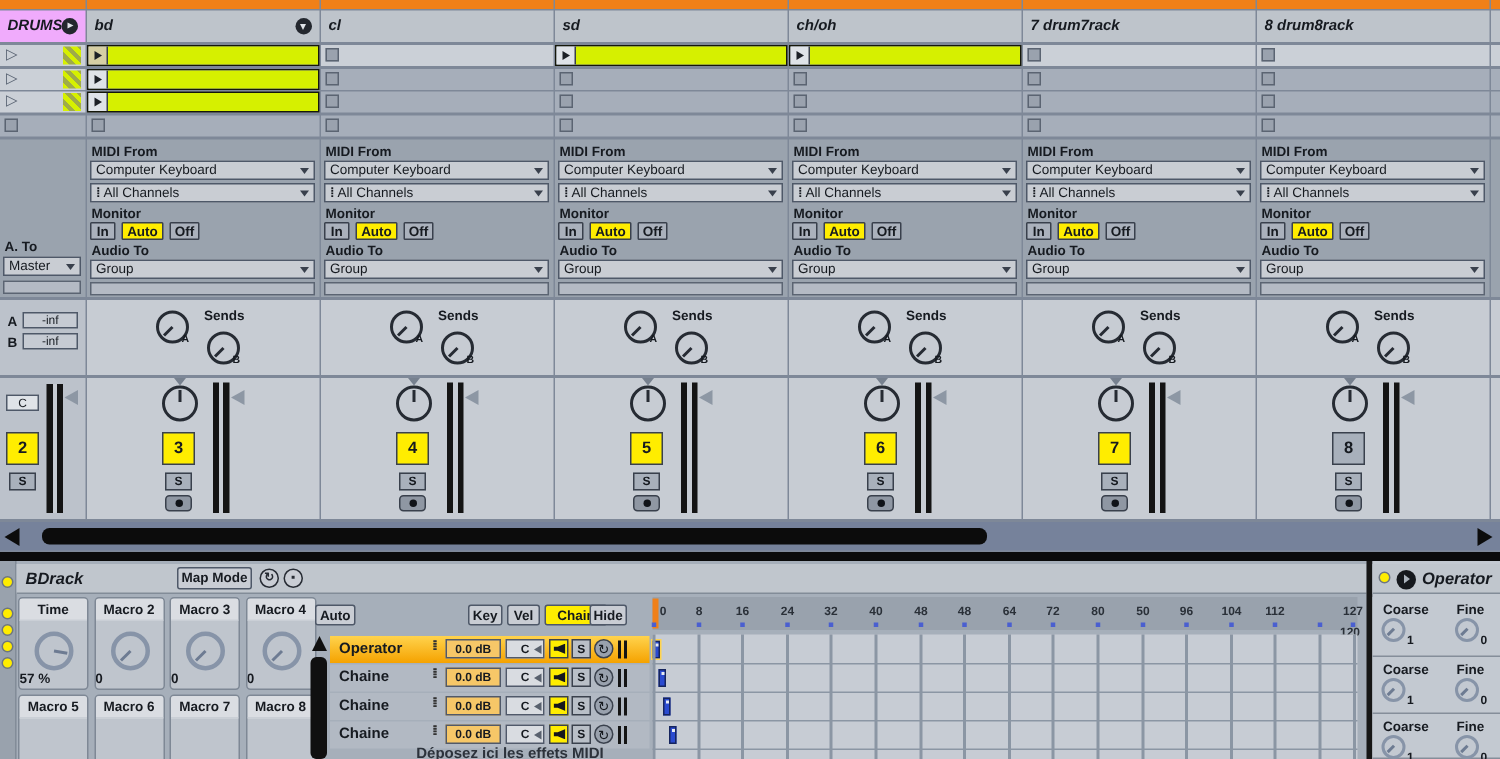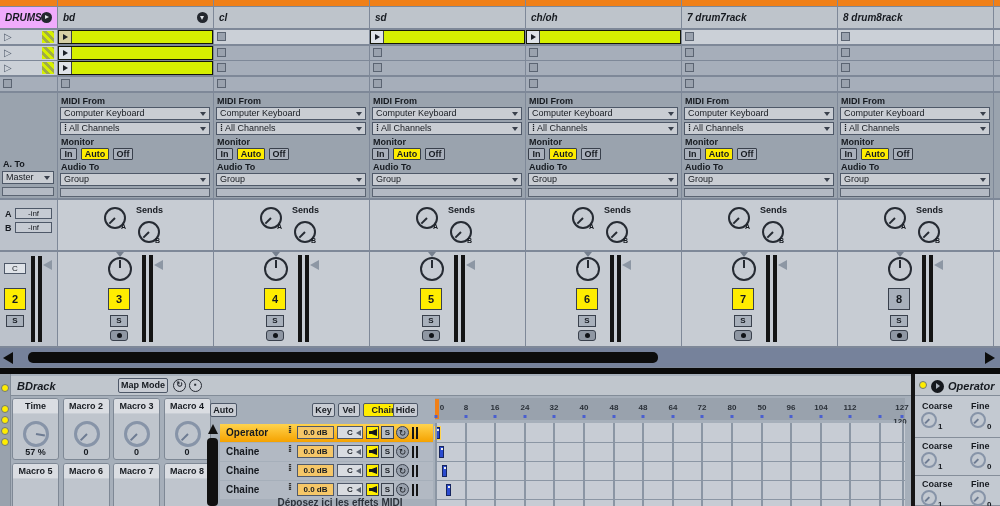--- a/index.html
+++ b/index.html
@@ -69,21 +69,21 @@
 #rtitle .t{position:absolute;left:6px}
 .btn{position:absolute;background:#c9cdd4;border:1px solid #4e5868;border-radius:2px;
   font:bold 9px "Liberation Sans",sans-serif;text-align:center}
 .btn.on{background:#ffed00}
 .icircle{position:absolute;width:13px;height:13px;border-radius:50%;border:1.5px solid #262b33;background:#c9cdd4;
   font:bold 8px "Liberation Sans",sans-serif;text-align:center;line-height:10px;color:#262b33}
 .macro{position:absolute;width:47px;height:62px;background:#bfc5cd;border:1px solid #7e8895;border-radius:3px;overflow:hidden}
 .macro .mlabel{height:15px;background:#dadde2;font-size:9px;font-weight:bold;text-align:center;line-height:15px;border-bottom:1px solid #cacfd6}
 .mknob{position:absolute;left:10px;top:22px;width:26px;height:26px;border:3px solid #8794a8;border-radius:50%}
 .mknob .ptr{position:absolute;left:50%;top:1px;width:2px;height:9px;margin-left:-1px;background:#6d7b92;transform-origin:50% 9px}
-.macro .mval{position:absolute;left:0;top:48px;width:100%;font-size:9px;font-weight:bold;text-align:center}
+.macro .mval{position:absolute;left:0;top:48px;width:100%;font-size:9px;font-weight:bold;}
 .chrow{position:absolute;left:220px;width:213px;height:18px;background:#b2b9c3;font-size:10px}
 .chrow.sel{background:linear-gradient(#ffd34d,#f5a200)}
 .chname{position:absolute;left:6px;top:3px;font-weight:bold;white-space:nowrap}
 .chhandle{position:absolute;left:68px;top:1px;font-size:9px;font-weight:bold;letter-spacing:-2px;color:#333}
 .dbbox{position:absolute;left:77px;top:2px;width:37px;height:13px;background:#f6c768;border:1px solid #50596a;
   font-size:8px;font-weight:bold;text-align:center;line-height:11px}
 .panbox{position:absolute;left:117px;top:2px;width:26px;height:13px;background:#d9dce1;border:1px solid #50596a;
   font-size:8px;font-weight:bold;text-align:center;line-height:11px}
 .panbox i{position:absolute;right:1px;top:3px;border-right:5px solid #59616e;border-top:3px solid transparent;border-bottom:3px solid transparent}
 .spk{position:absolute;left:146px;top:2px;width:13px;height:13px;background:#ffed00;border:1px solid #3a414d}

